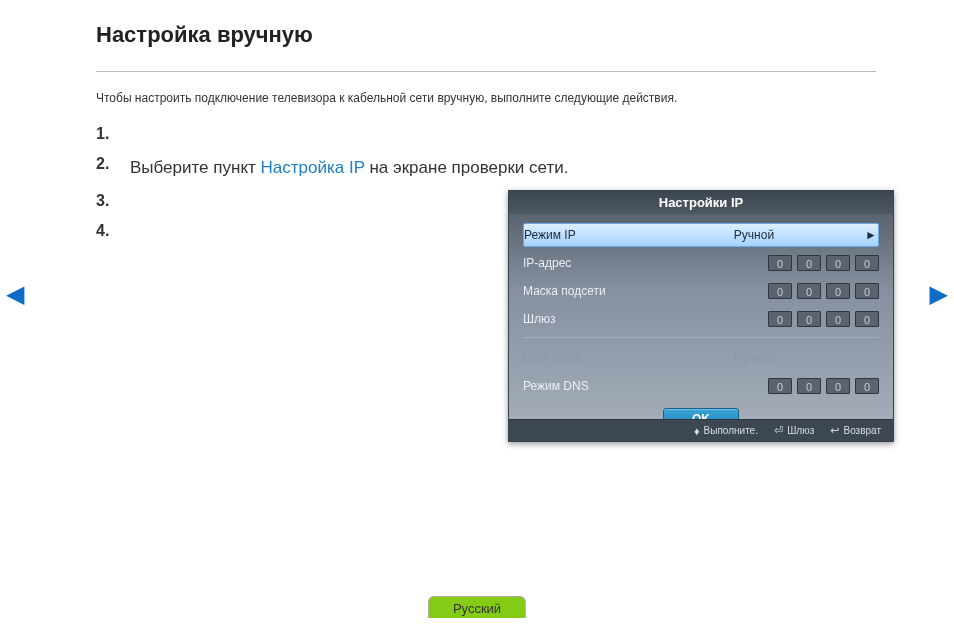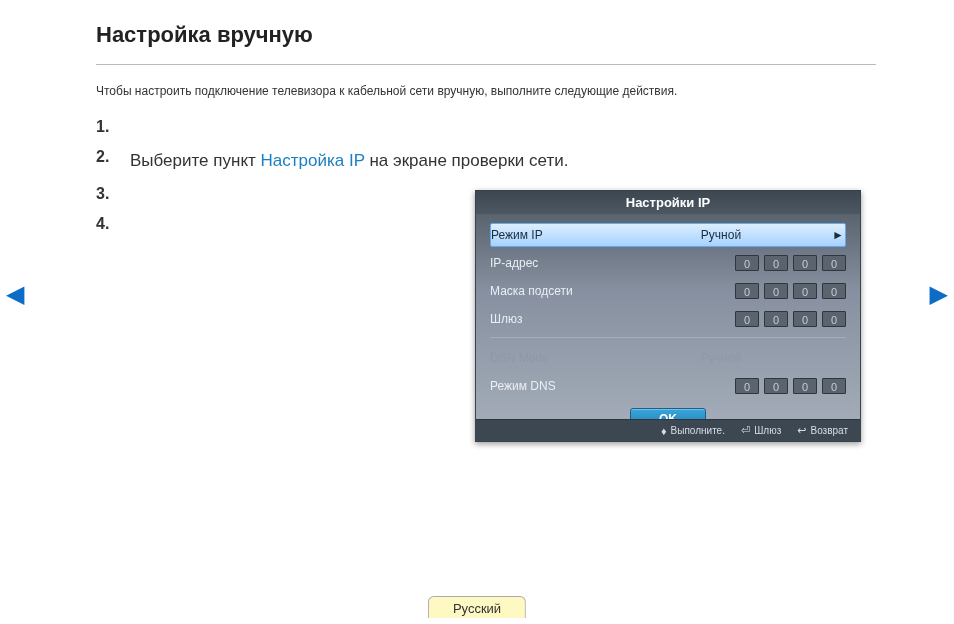--- a/index.html
+++ b/index.html
@@ -1,36 +1,36 @@
 <!DOCTYPE html>
 <html><head>
 <meta charset="utf-8">
 <style>
   * { box-sizing: border-box; margin: 0; padding: 0; }
   html, body { width: 954px; height: 624px; background: #fff; font-family: Arial, Helvetica, sans-serif; color: #333; overflow: hidden; }
   .page { position: relative; width: 954px; height: 624px; }
   .content { position: absolute; left: 96px; top: 22px; width: 780px; }
-  .heading { font-size: 22px; font-weight: bold; color: #222; padding-bottom: 16px; border-bottom: 1px solid #bbb; margin-bottom: 18px; }
+  .heading { font-size: 22px; font-weight: bold; color: #222; padding-bottom: 23px; border-bottom: 1px solid #bbb; margin-bottom: 18px; }
   .intro { font-size: 12px; color: #333; line-height: 1.4; margin-bottom: 18px; }
   .steps { list-style: none; }
   .steps li { display: flex; align-items: flex-start; margin-bottom: 12px; }
   .steps .num { width: 34px; font-size: 16px; font-weight: bold; flex-shrink: 0; }
   .steps .txt { font-size: 17px; line-height: 1.5; }
   .hl { color: #1a7fc4; }
   .step-wide .txt { max-width: 720px; }
   .step-narrow .txt { max-width: 280px; }
   .arrow-black { display:inline-block; font-size:15px; }
   
   .nav-left, .nav-right { position:absolute; top: 280px; font-size: 24px; color: #0d6cc5; }
   .nav-left { left: 6px; }
   .nav-right { right: 6px; }
   
-  .lang-tab { position: absolute; left: 50%; bottom: 6px; transform: translateX(-50%); background: #fef9c3; color: #333; font-size: 13px; padding: 4px 24px 2px; border-radius: 6px 6px 0 0; border: 1px solid #aaa; border-bottom: none; }
+  .lang-tab { position: absolute; left: 50%; bottom: 6px; transform: translateX(-50%); background: #84cc16; color: #333; font-size: 13px; padding: 4px 24px 2px; border-radius: 6px 6px 0 0; border: 1px solid #aaa; border-bottom: none; }
   
-  .tv { position: absolute; left: 475px; top: 190px; width: 386px; height: 252px; background: linear-gradient(to bottom, #4b5560 0%, #5b6570 10%, #8690a0 40%, #a7b0bb 100%); border: 1px solid #3a424c; box-shadow: 0 2px 6px rgba(0,0,0,0.4); font-size: 12px; color: #ddd; }
+  .tv { position: absolute; left: 508px; top: 190px; width: 386px; height: 252px; background: linear-gradient(to bottom, #4b5560 0%, #5b6570 10%, #8690a0 40%, #a7b0bb 100%); border: 1px solid #3a424c; box-shadow: 0 2px 6px rgba(0,0,0,0.4); font-size: 12px; color: #ddd; }
   .tv .titlebar { text-align: center; color: #fff; font-size: 13px; font-weight: bold; height: 24px; line-height: 24px; border-bottom: 1px solid rgba(255,255,255,0.15); background: linear-gradient(to bottom,#3d4752,#4d5762); }
   .tv .body { padding: 8px 14px 0; }
   .tv .row { display: flex; align-items: center; height: 24px; margin-bottom: 4px; }
   .tv .row .lbl { flex: 0 0 120px; color: #e9eef4; font-size: 12px; }
   .tv .row.dim .lbl, .tv .row.dim .val { color: #8f99a6; }
   .tv .row .val { flex: 1; text-align: center; color: #e9eef4; font-size: 12px; }
   .tv .row .right-arrow { width: 14px; text-align: center; color: #222; font-size: 12px; }
   .tv .row.sel { background: linear-gradient(to bottom, #dceeff, #a6d2ff); border: 1px solid #69a8e7; border-radius: 2px; }
   .tv .row.sel .lbl, .tv .row.sel .val, .tv .row.sel .right-arrow { color: #1b2c3d; }
   .tv .octets { display: flex; gap: 5px; justify-content: flex-end; flex: 1; }

